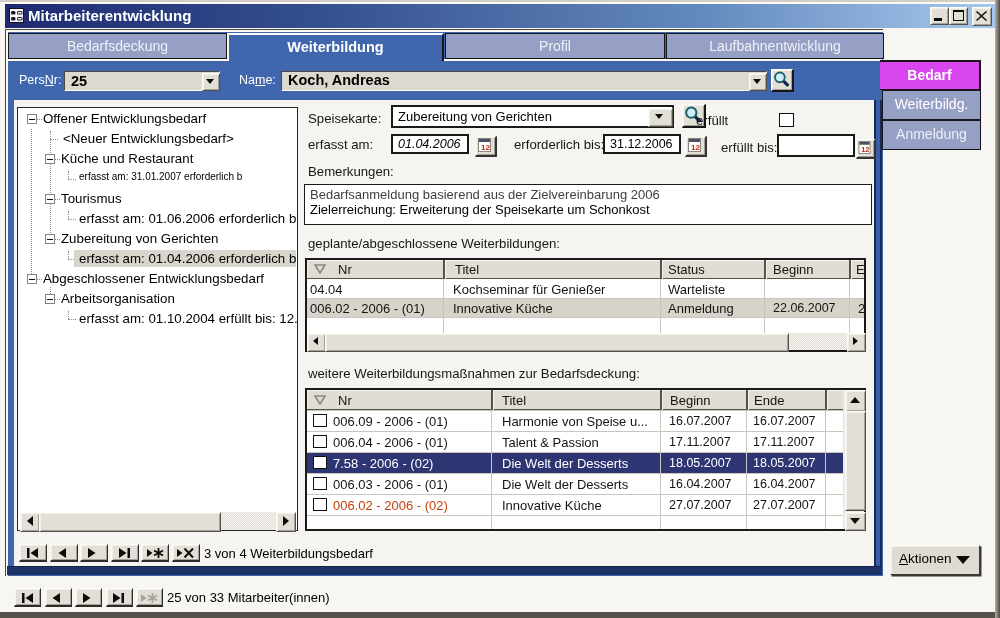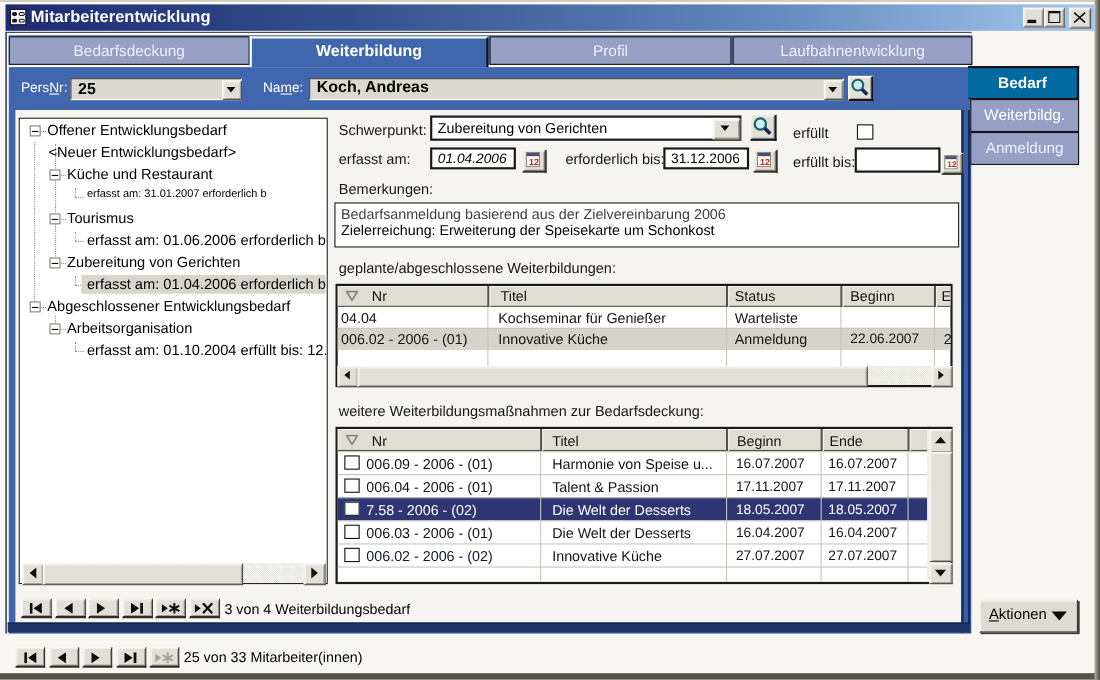--- a/index.html
+++ b/index.html
@@ -54,21 +54,21 @@
 <div class="a" style="left:8px;top:33px;width:219px;height:26px;background:#969fc4;border:1.5px solid #16161a;
   color:#eef0f8;font-size:14px;text-align:center;line-height:24px;box-sizing:border-box;">Bedarfsdeckung</div>
 <div class="a" style="left:445px;top:33px;width:220px;height:26px;background:#969fc4;border:1.5px solid #16161a;
   color:#eef0f8;font-size:14px;text-align:center;line-height:24px;box-sizing:border-box;">Profil</div>
 <div class="a" style="left:666px;top:33px;width:218px;height:26px;background:#969fc4;border:1.5px solid #16161a;
   color:#eef0f8;font-size:14px;text-align:center;line-height:24px;box-sizing:border-box;">Laufbahnentwicklung</div>
 <div class="a" style="left:227px;top:33px;width:217px;height:28px;background:#4066ae;
   border-left:2px solid #fbfaf2;border-top:2px solid #fbfaf2;border-right:2px solid #16161a;
   color:#fff;font-size:14.5px;font-weight:bold;text-align:center;line-height:24px;box-sizing:border-box;">Weiterbildung</div>
 
-<div class="a" style="left:880px;top:60px;width:101px;height:30px;background:#0369a1;
+<div class="a" style="left:880px;top:60px;width:101px;height:30px;background:#d946ef;
   border-top:2px solid #16161a;border-right:2px solid #16161a;border-bottom:1.5px solid #16161a;
   color:#fff;font-size:14px;font-weight:bold;text-align:center;line-height:26px;box-sizing:border-box;">Bedarf</div>
 <div class="a" style="left:882px;top:90px;width:99px;height:30px;background:#969fc4;border:1.5px solid #16161a;border-top-width:1px;
   color:#fff;font-size:14px;text-align:center;line-height:27px;box-sizing:border-box;">Weiterbildg.</div>
 <div class="a" style="left:882px;top:119.5px;width:99px;height:30px;background:#969fc4;border:1.5px solid #16161a;
   color:#eef0f8;font-size:14px;text-align:center;line-height:27px;box-sizing:border-box;">Anmeldung</div>
 
 <div class="a wlbl" style="left:19px;top:73px;">Pers<span style="text-decoration:underline">N</span>r:</div>
 <div class="a sk" style="left:64px;top:71px;width:156px;height:20px;box-sizing:border-box;"></div>
 <div class="a" style="left:71px;top:73px;font-size:14.5px;font-weight:bold;color:#000;">25</div>
@@ -107,21 +107,21 @@
 <div class="a" style="left:55px;top:199px;width:5px;height:1px;border-top:1px dotted #908d86;"></div>
 <div class="a" style="left:68px;top:219px;width:8px;height:1px;border-top:1px dotted #908d86;"></div>
 <div class="a" style="left:55px;top:239px;width:5px;height:1px;border-top:1px dotted #908d86;"></div>
 <div class="a" style="left:68px;top:259px;width:8px;height:1px;border-top:1px dotted #908d86;"></div>
 <div class="a" style="left:37px;top:279px;width:5px;height:1px;border-top:1px dotted #908d86;"></div>
 <div class="a" style="left:55px;top:299px;width:5px;height:1px;border-top:1px dotted #908d86;"></div>
 <div class="a" style="left:68px;top:319px;width:8px;height:1px;border-top:1px dotted #908d86;"></div>
 <div class="a" style="left:27px;top:114px;width:10px;height:10px;background:#fff;border:1px solid #84817a;box-sizing:border-box;"></div>
 <div class="a" style="left:29px;top:118.5px;width:6px;height:1.5px;background:#111;"></div>
 <div class="a" style="left:43px;top:111px;font-size:13.3px;color:#000;white-space:nowrap;">Offener Entwicklungsbedarf</div>
-<div class="a" style="left:44px;top:131px;font-size:13.3px;color:#000;white-space:nowrap;">&lt;Neuer Entwicklungsbedarf&gt;</div>
+<div class="a" style="left:63px;top:131px;font-size:13.3px;color:#000;white-space:nowrap;">&lt;Neuer Entwicklungsbedarf&gt;</div>
 <div class="a" style="left:45px;top:154px;width:10px;height:10px;background:#fff;border:1px solid #84817a;box-sizing:border-box;"></div>
 <div class="a" style="left:47px;top:158.5px;width:6px;height:1.5px;background:#111;"></div>
 <div class="a" style="left:61px;top:151px;font-size:13.3px;color:#000;white-space:nowrap;">Küche und Restaurant</div>
 <div class="a" style="left:79px;top:171px;font-size:10px;color:#000;white-space:nowrap;">erfasst am: 31.01.2007  erforderlich b</div>
 <div class="a" style="left:45px;top:194px;width:10px;height:10px;background:#fff;border:1px solid #84817a;box-sizing:border-box;"></div>
 <div class="a" style="left:47px;top:198.5px;width:6px;height:1.5px;background:#111;"></div>
 <div class="a" style="left:61px;top:191px;font-size:13.3px;color:#000;white-space:nowrap;">Tourismus</div>
 <div class="a" style="left:79px;top:211px;font-size:13.3px;color:#000;white-space:nowrap;">erfasst am: 01.06.2006  erforderlich b</div>
 <div class="a" style="left:45px;top:234px;width:10px;height:10px;background:#fff;border:1px solid #84817a;box-sizing:border-box;"></div>
 <div class="a" style="left:47px;top:238.5px;width:6px;height:1.5px;background:#111;"></div>
@@ -136,31 +136,31 @@
 <div class="a" style="left:61px;top:291px;font-size:13.3px;color:#000;white-space:nowrap;">Arbeitsorganisation</div>
 <div class="a" style="left:79px;top:311px;font-size:13.3px;color:#000;white-space:nowrap;">erfasst am: 01.10.2004  erfüllt bis: 12.</div>
 
 <div class="a" style="left:20px;top:512px;width:274px;height:18px;background:#fbfaf7;background-image:linear-gradient(45deg,#dcd9d2 25%,transparent 25%,transparent 75%,#dcd9d2 75%),linear-gradient(45deg,#dcd9d2 25%,transparent 25%,transparent 75%,#dcd9d2 75%);background-size:2px 2px;background-position:0 0,1px 1px;"></div>
 <div class="a rb" style="left:20px;top:512px;width:18px;height:18px;"></div>
 <div class="a" style="left:27px;top:516px;width:0;height:0;border:5px solid transparent;border-right:6px solid #0c0c0c;border-left:none;"></div>
 <div class="a rb" style="left:276px;top:512px;width:18px;height:18px;"></div>
 <div class="a" style="left:283px;top:516px;width:0;height:0;border:5px solid transparent;border-left:6px solid #0c0c0c;border-right:none;"></div>
 <div class="a rb" style="left:39px;top:512px;width:180px;height:18px;"></div>
 
-<div class="a lbl" style="left:308px;top:111px;">Schwerpunkt:</div>
+<div class="a lbl" style="left:308px;top:111px;">Speisekarte:</div>
 <div class="a blackbox" style="left:391px;top:105px;width:283px;height:23px;box-sizing:border-box;"></div>
 <div class="a" style="left:398px;top:109px;font-size:13px;color:#000;">Zubereitung von Gerichten</div>
 <div class="a rb" style="left:648px;top:108px;width:23px;height:17px;"></div>
 <div class="a" style="left:655px;top:114px;width:0;height:0;border:4.5px solid transparent;border-top:5.5px solid #0c0c0c;"></div>
 <div class="a rb" style="left:682px;top:104px;width:24px;height:24px;border-right:2.5px solid #16161a;border-bottom:2.5px solid #16161a;box-sizing:border-box;"></div>
 <svg class="a" style="left:684px;top:106px;" width="19" height="19" viewBox="0 0 17 17">
   <circle cx="6.5" cy="6" r="4.6" fill="#cdeef5" stroke="#1e5f6e" stroke-width="1.8"></circle>
   <line x1="10" y1="9.5" x2="14.5" y2="14" stroke="#13274f" stroke-width="3"></line>
 </svg>
-<div class="a lbl" style="left:721px;top:113px;">erfüllt</div>
+<div class="a lbl" style="left:696px;top:113px;">erfüllt</div>
 <div class="a" style="left:779px;top:113px;width:15px;height:14px;background:#fff;border:1.8px solid #111;box-sizing:border-box;"></div>
 
 <div class="a lbl" style="left:308px;top:137px;">erfasst am:</div>
 <div class="a blackbox" style="left:391px;top:134px;width:78px;height:20px;box-sizing:border-box;"></div>
 <div class="a" style="left:398px;top:137px;font-size:12.5px;color:#000;font-style:italic;">01.04.2006</div>
 <div class="a rb" style="left:475px;top:136px;width:19px;height:18px;border-right-color:#35332f;border-bottom-color:#35332f;border-right-width:2px;border-bottom-width:2px;"></div>
 <svg class="a" style="left:478px;top:138px;" width="13" height="14" viewBox="0 0 13 14">
   <rect x="0.5" y="0.5" width="12" height="13" fill="#fdfdfb" stroke="#8a867e"></rect>
   <rect x="1" y="1" width="11" height="3" fill="#4a5068"></rect>
   <text x="3" y="12" font-family="Liberation Sans, sans-serif" font-size="8" font-weight="bold" fill="#cc2413">12</text>
@@ -262,21 +262,21 @@
 <div class="cell" style="left:333px;top:455.5px;color:#fff;">7.58 - 2006 - (02)</div>
 <div class="cell" style="left:502px;top:455.5px;color:#fff;">Die Welt der Desserts</div>
 <div class="cell" style="left:669px;top:456px;color:#fff;font-size:12.5px;">18.05.2007</div>
 <div class="cell" style="left:753px;top:456px;color:#fff;font-size:12.5px;">18.05.2007</div>
 <div class="a" style="left:313px;top:477px;width:14px;height:13px;background:#fff;border:1.8px solid #111;box-sizing:border-box;"></div>
 <div class="cell" style="left:333px;top:476.5px;color:#141412;">006.03 - 2006 - (01)</div>
 <div class="cell" style="left:502px;top:476.5px;color:#141412;">Die Welt der Desserts</div>
 <div class="cell" style="left:669px;top:477px;color:#141412;font-size:12.5px;">16.04.2007</div>
 <div class="cell" style="left:753px;top:477px;color:#141412;font-size:12.5px;">16.04.2007</div>
 <div class="a" style="left:313px;top:498px;width:14px;height:13px;background:#fff;border:1.8px solid #111;box-sizing:border-box;"></div>
-<div class="cell" style="left:333px;top:497.5px;color:#0f172a;">006.02 - 2006 - (02)</div>
+<div class="cell" style="left:333px;top:497.5px;color:#c2410c;">006.02 - 2006 - (02)</div>
 <div class="cell" style="left:502px;top:497.5px;color:#141412;">Innovative Küche</div>
 <div class="cell" style="left:669px;top:498px;color:#141412;font-size:12.5px;">27.07.2007</div>
 <div class="cell" style="left:753px;top:498px;color:#141412;font-size:12.5px;">27.07.2007</div>
 <div class="a" style="left:491px;top:410px;width:1px;height:119px;background:#c9c6be;"></div>
 <div class="a" style="left:660px;top:410px;width:1px;height:119px;background:#c9c6be;"></div>
 <div class="a" style="left:746px;top:410px;width:1px;height:119px;background:#c9c6be;"></div>
 <div class="a" style="left:825px;top:410px;width:1px;height:119px;background:#c9c6be;"></div>
 <div class="a" style="left:307px;top:410px;width:536px;height:1px;background:#c9c6be;"></div>
 <div class="a" style="left:307px;top:431px;width:536px;height:1px;background:#c9c6be;"></div>
 <div class="a" style="left:307px;top:452px;width:536px;height:1px;background:#c9c6be;"></div>

